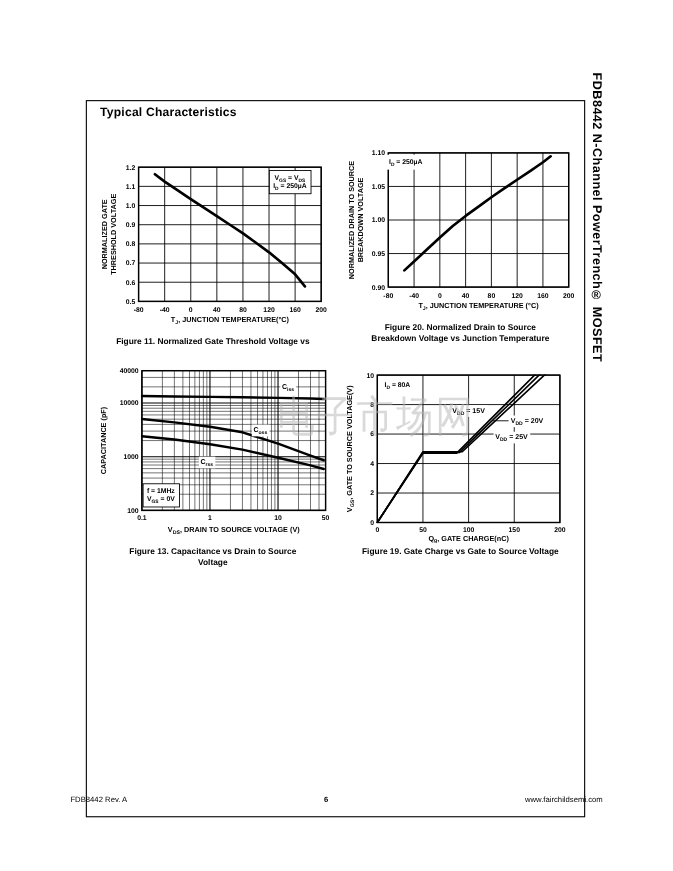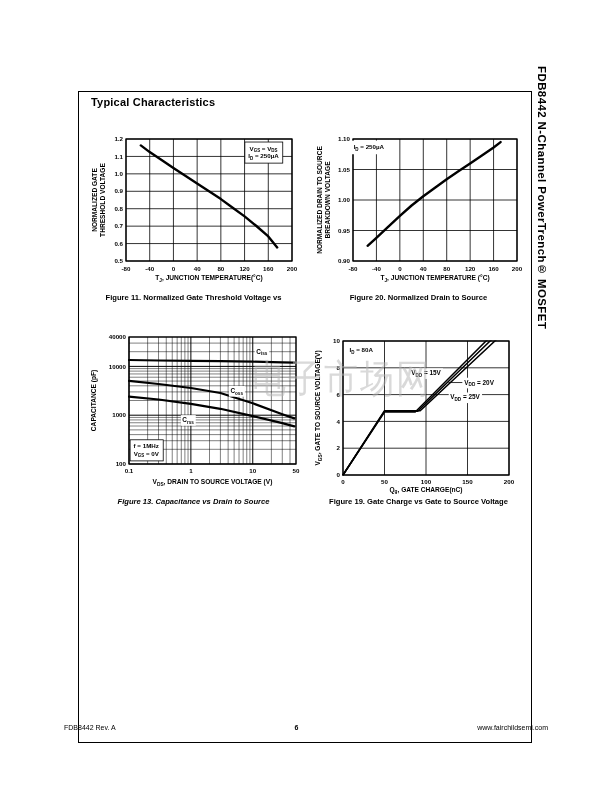--- a/index.html
+++ b/index.html
@@ -22,21 +22,21 @@
              transform:scaleY(1.15);transform-origin:left top;pointer-events:none;}
 </style>
 </head>
 <body>
 
 <div class="page">
 
   <div class="frame">
     <div class="section-title">Typical Characteristics</div>
 
-    <div class="fig" style="left:7px;top:35px;text-decoration:underline;">
+    <div class="fig" style="left:7px;top:48px;text-decoration:underline;">
       <svg id="chart0" width="215" height="160">
           <line x1="40" x2="40" y1="12" y2="134" stroke="#000" stroke-width="0.8"></line>
           <line x1="63.71428571428571" x2="63.71428571428571" y1="12" y2="134" stroke="#000" stroke-width="0.8"></line>
           <line x1="87.42857142857142" x2="87.42857142857142" y1="12" y2="134" stroke="#000" stroke-width="0.8"></line>
           <line x1="111.14285714285714" x2="111.14285714285714" y1="12" y2="134" stroke="#000" stroke-width="0.8"></line>
           <line x1="134.85714285714283" x2="134.85714285714283" y1="12" y2="134" stroke="#000" stroke-width="0.8"></line>
           <line x1="158.57142857142856" x2="158.57142857142856" y1="12" y2="134" stroke="#000" stroke-width="0.8"></line>
           <line x1="182.28571428571428" x2="182.28571428571428" y1="12" y2="134" stroke="#000" stroke-width="0.8"></line>
           <line x1="206" x2="206" y1="12" y2="134" stroke="#000" stroke-width="0.8"></line>
           <line x1="40" x2="206" y1="134" y2="134" stroke="#000" stroke-width="0.8"></line>
@@ -122,20 +122,21 @@
           <text x="39" y="105.70000000000006" font-size="6.2" font-weight="bold" fill="#000" text-anchor="end"><tspan>0.95</tspan></text>
           <text x="39" y="75.20000000000003" font-size="6.2" font-weight="bold" fill="#000" text-anchor="end"><tspan>1.00</tspan></text>
           <text x="39" y="44.70000000000002" font-size="6.2" font-weight="bold" fill="#000" text-anchor="end"><tspan>1.05</tspan></text>
           <text x="39" y="14.2" font-size="6.2" font-weight="bold" fill="#000" text-anchor="end"><tspan>1.10</tspan></text>
           <text x="124" y="153" font-size="6.6" font-weight="bold" fill="#000" text-anchor="middle"><tspan>T</tspan><tspan font-size="4.75" dy="1.6">J</tspan><tspan font-size="6.6" dy="-1.6">, JUNCTION TEMPERATURE (°C)</tspan></text>
           <text x="11" y="73" font-size="6.6" font-weight="bold" fill="#000" text-anchor="middle" transform="rotate(-90 11 73)"><tspan>NORMALIZED DRAIN TO SOURCE</tspan></text>
           <text x="19" y="73" font-size="6.6" font-weight="bold" fill="#000" text-anchor="middle" transform="rotate(-90 19 73)"><tspan>BREAKDOWN VOLTAGE</tspan></text>
         </svg>
       <div class="caption" style="top:166px;">
         <span class="cl">Figure 20.  Normalized Drain to Source</span>
+        <span class="cl">Breakdown Voltage vs Junction Temperature</span>
       </div>
     </div>
 
     <div class="fig" style="left:7px;top:230px;">
       <svg id="chart2" width="215" height="172">
           <line x1="43" x2="43" y1="15" y2="142" stroke="#000" stroke-width="1"></line>
           <line x1="61.62636827942533" x2="61.62636827942533" y1="15" y2="142" stroke="#000" stroke-width="0.5"></line>
           <line x1="72.52209524751119" x2="72.52209524751119" y1="15" y2="142" stroke="#000" stroke-width="0.5"></line>
           <line x1="80.25273655885066" x2="80.25273655885066" y1="15" y2="142" stroke="#000" stroke-width="0.5"></line>
           <line x1="86.24908781371646" x2="86.24908781371646" y1="15" y2="142" stroke="#000" stroke-width="0.5"></line>
@@ -203,22 +204,23 @@
           <text x="104.87545609314178" y="151" font-size="6.2" font-weight="bold" fill="#000" text-anchor="middle"><tspan>1</tspan></text>
           <text x="166.75091218628356" y="151" font-size="6.2" font-weight="bold" fill="#000" text-anchor="middle"><tspan>10</tspan></text>
           <text x="210" y="151" font-size="6.2" font-weight="bold" fill="#000" text-anchor="middle"><tspan>50</tspan></text>
           <text x="40" y="144.2" font-size="6.2" font-weight="bold" fill="#000" text-anchor="end"><tspan>100</tspan></text>
           <text x="40" y="95.39251653564472" font-size="6.2" font-weight="bold" fill="#000" text-anchor="end"><tspan>1000</tspan></text>
           <text x="40" y="46.58503307128943" font-size="6.2" font-weight="bold" fill="#000" text-anchor="end"><tspan>10000</tspan></text>
           <text x="40" y="17.2" font-size="6.2" font-weight="bold" fill="#000" text-anchor="end"><tspan>40000</tspan></text>
           <text x="126.5" y="162" font-size="6.6" font-weight="bold" fill="#000" text-anchor="middle"><tspan>V</tspan><tspan font-size="4.75" dy="1.6">DS</tspan><tspan font-size="6.6" dy="-1.6">, DRAIN TO SOURCE VOLTAGE (V)</tspan></text>
           <text x="10" y="78.5" font-size="6.6" font-weight="bold" fill="#000" text-anchor="middle" transform="rotate(-90 10 78.5)"><tspan>CAPACITANCE (pF)</tspan></text>
         </svg>
-      <div class="caption" style="top:175px;font-style:italic;">
+      <div class="caption" style="top:175px;">
         <span class="cl">Figure 13.  Capacitance vs Drain to Source</span>
+        <span class="cl">Voltage</span>
       </div>
     </div>
 
     <div class="fig" style="left:232px;top:230px;">
       <svg id="chart3" width="215" height="172">
           <line x1="32" x2="32" y1="19" y2="153" stroke="#000" stroke-width="0.8"></line>
           <line x1="73.5" x2="73.5" y1="19" y2="153" stroke="#000" stroke-width="0.8"></line>
           <line x1="115" x2="115" y1="19" y2="153" stroke="#000" stroke-width="0.8"></line>
           <line x1="156.5" x2="156.5" y1="19" y2="153" stroke="#000" stroke-width="0.8"></line>
           <line x1="198" x2="198" y1="19" y2="153" stroke="#000" stroke-width="0.8"></line>

